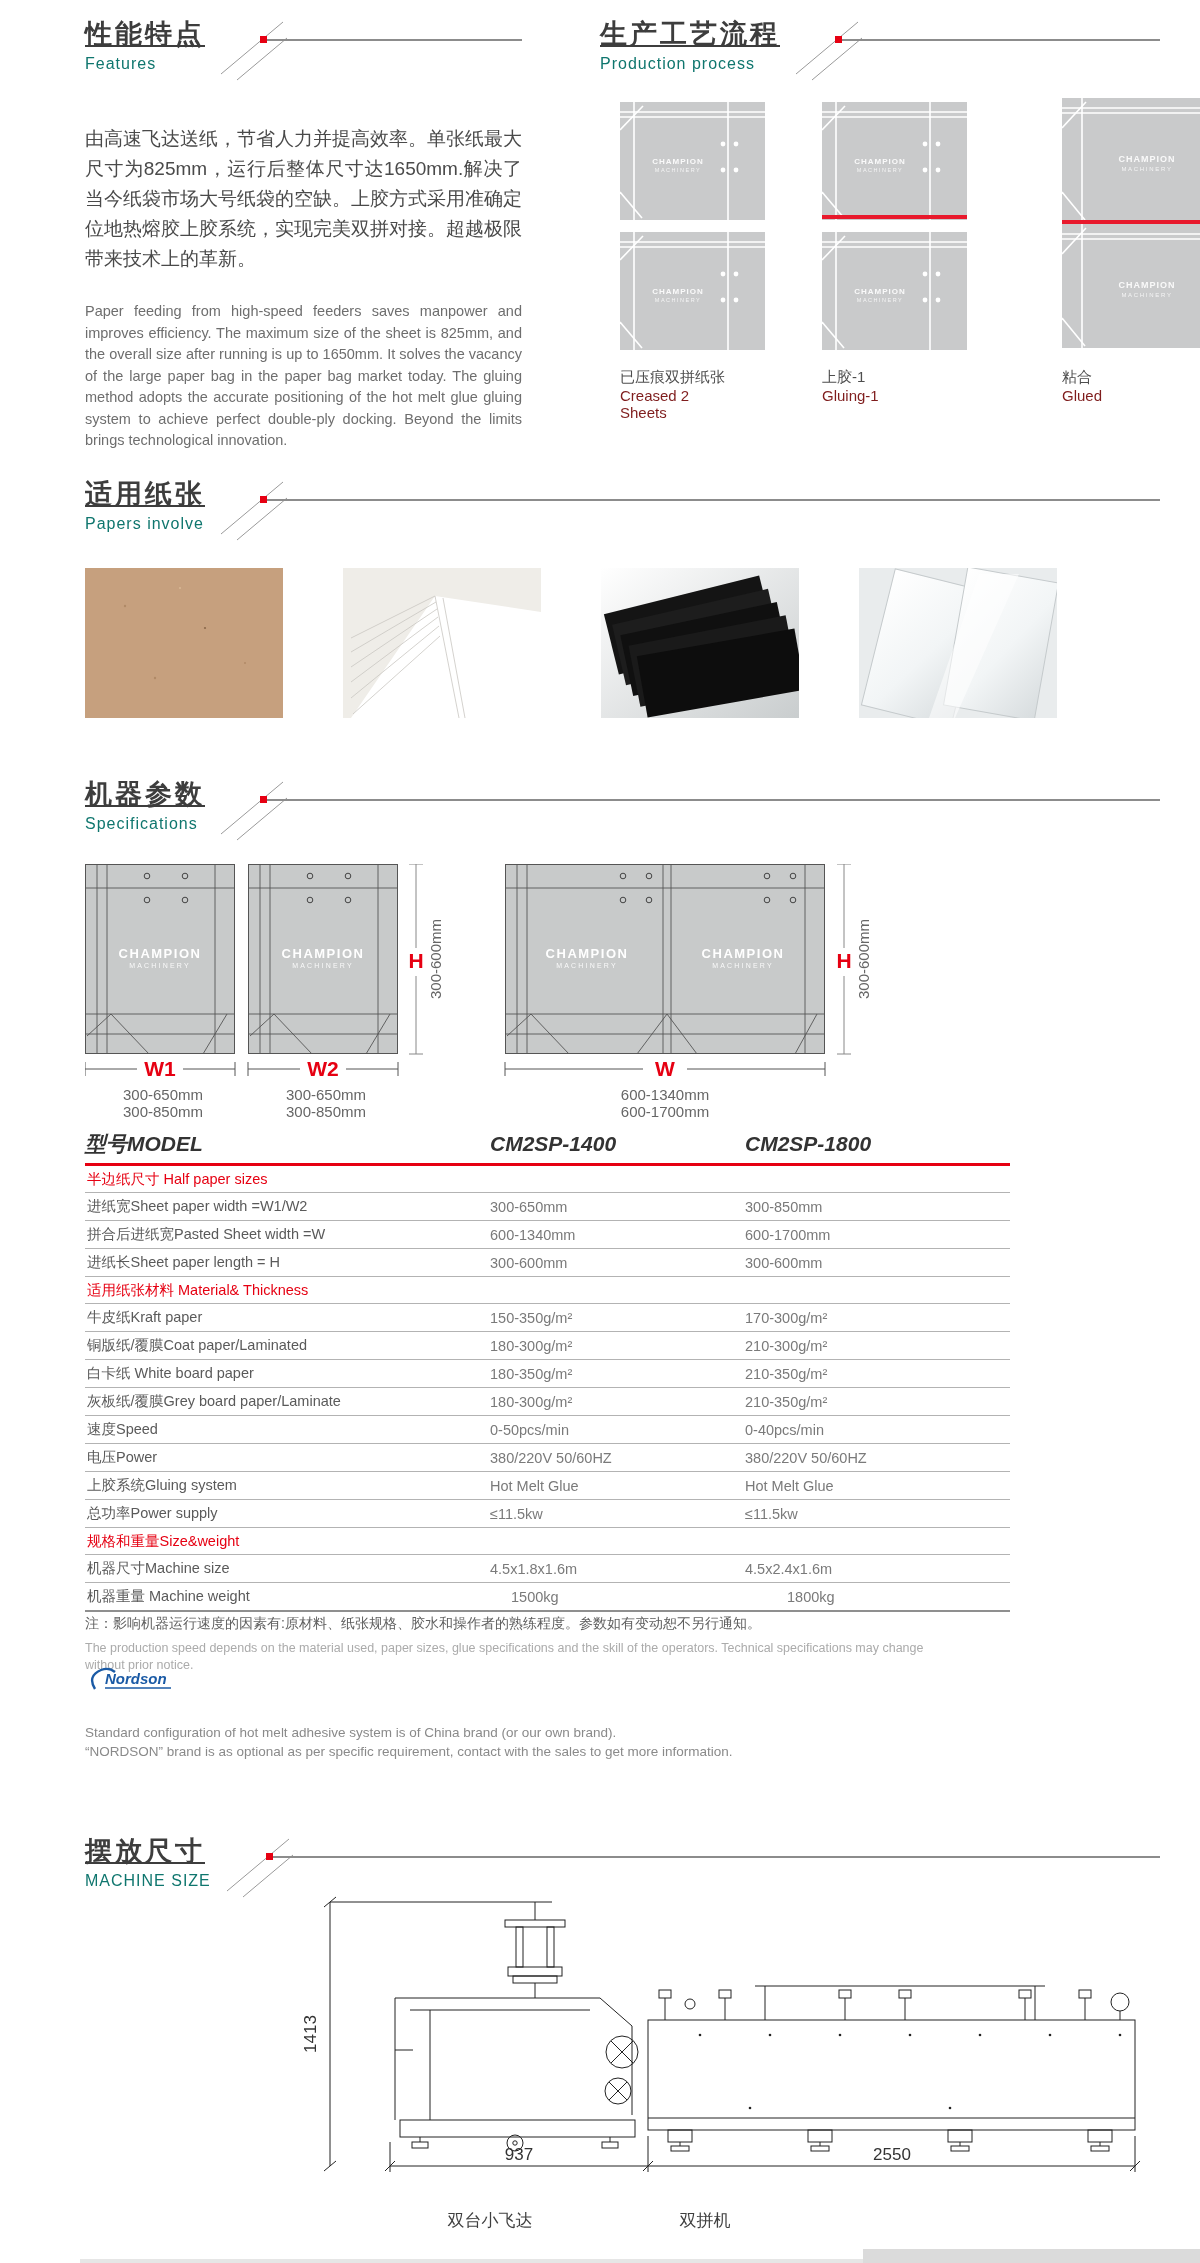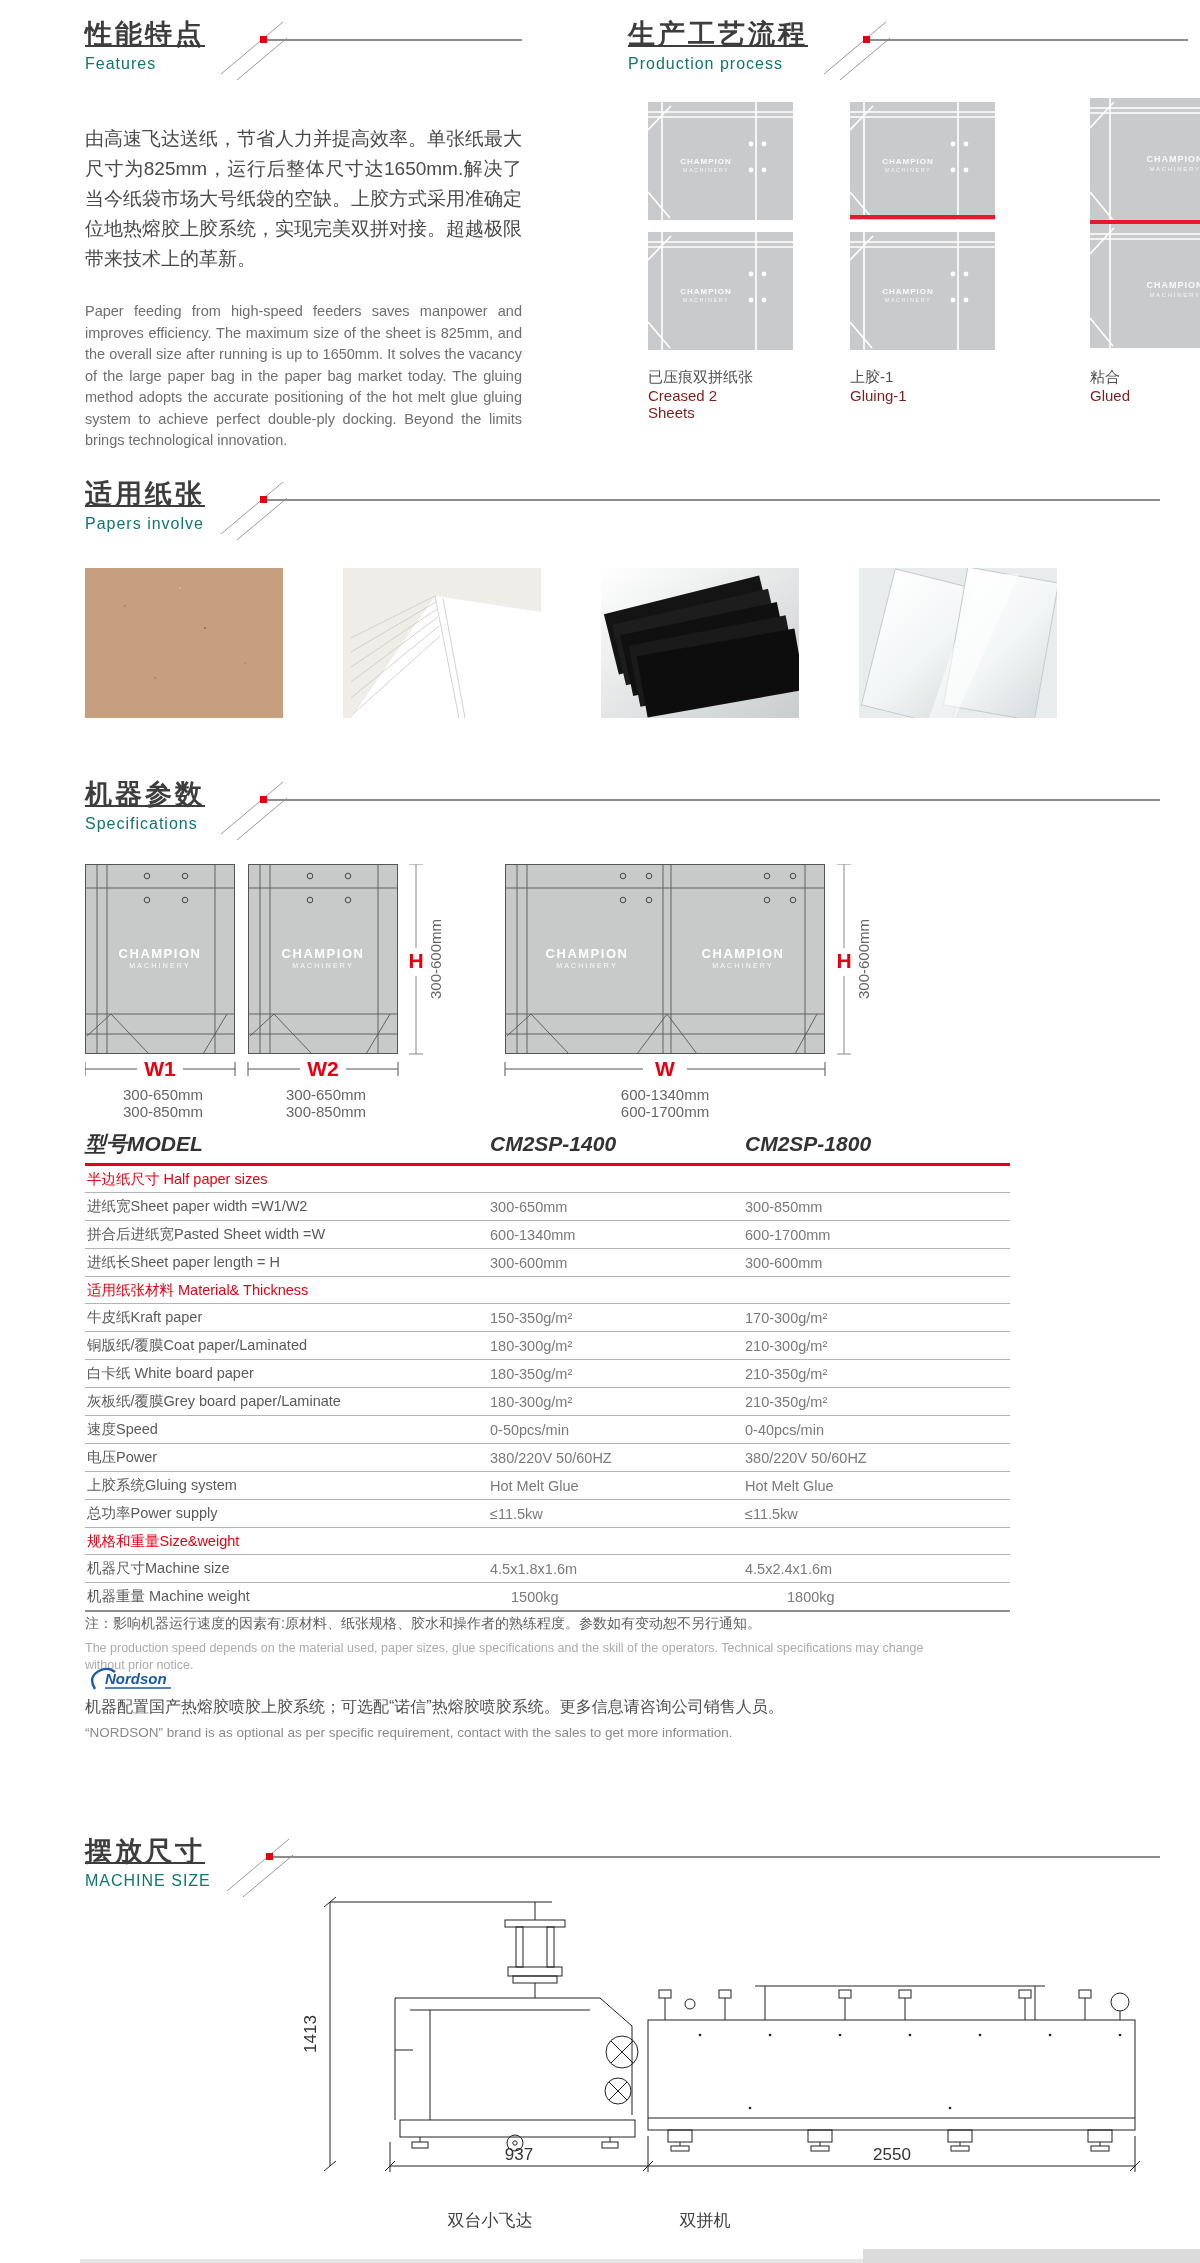--- a/index.html
+++ b/index.html
@@ -15,21 +15,21 @@
   .sec-decor svg.slashes{position:absolute;left:0;top:0;}
   .sec-decor .red-sq{position:absolute;left:41px;top:18px;width:7px;height:7px;background:#e60012;}
   .sec-decor .rule{position:absolute;left:48px;right:0;top:21px;height:2px;background:#8c8c8c;}
 
   
   #sec-features{position:absolute;left:85px;top:18px;width:437px;}
   .features-zh{margin-top:42px;font-size:19px;line-height:30px;color:#4a4a4a;text-align:justify;}
   .features-en{margin-top:27px;font-size:14.5px;line-height:21.5px;color:#6e6e6e;text-align:justify;}
 
   
-  #sec-production{position:absolute;left:628px;top:18px;width:560px;}
+  #sec-production{position:absolute;left:600px;top:18px;width:560px;}
   .photos{display:flex;margin-top:12px;}
   .p-step{width:145px;padding-left:20px;}
   .p-step.s2{margin-left:37px;}
   .p-step.s3{margin-left:75px;width:215px;}
   .cap-zh{margin-top:12px;font-size:15px;color:#4e4e4e;}
   .cap-en{font-size:15px;color:#7f1d1d;line-height:17px;}
 
   
   #sec-papers{position:absolute;left:85px;top:478px;width:1075px;}
   .paper-row{display:flex;gap:60px;margin-top:26px;}
@@ -471,22 +471,22 @@
     <div class="note-en">The production speed depends on the material used, paper sizes, glue specifications and the skill of the operators. Technical specifications may change without prior notice.</div>
   </div>
 
   <div id="nordson">
     <svg width="130" height="28">
       <path d="M10,23 Q2,10 16,4 Q24,1 30,6" fill="none" stroke="#1a5aa5" stroke-width="2.4"></path>
       <text x="20" y="18" font-size="15" font-weight="bold" font-style="italic" fill="#1a5aa5">Nordson</text>
       <line x1="20" y1="22" x2="86" y2="22" stroke="#1a5aa5" stroke-width="1.6"></line>
     </svg>
   </div>
-  <div id="glue-note-zh">机器配置国产热熔胶喷胶上胶系统；可选配“诺信”热熔胶喷胶系统。更多信息请咨询公司销售人员。</div>
   <div id="glue-note-en">
+    <div>Standard configuration of hot melt adhesive system is of China brand (or our own brand).</div>
     <div>“NORDSON”  brand is as optional as per specific requirement,  contact with the sales to get more information.</div>
   </div>
 
   <section id="sec-machine">
     <div class="sec-head">
       <div class="sec-titles">
         <div class="sec-zh">摆放尺寸</div>
         <div class="sec-en">MACHINE SIZE</div>
       </div>
       <div class="sec-decor">

